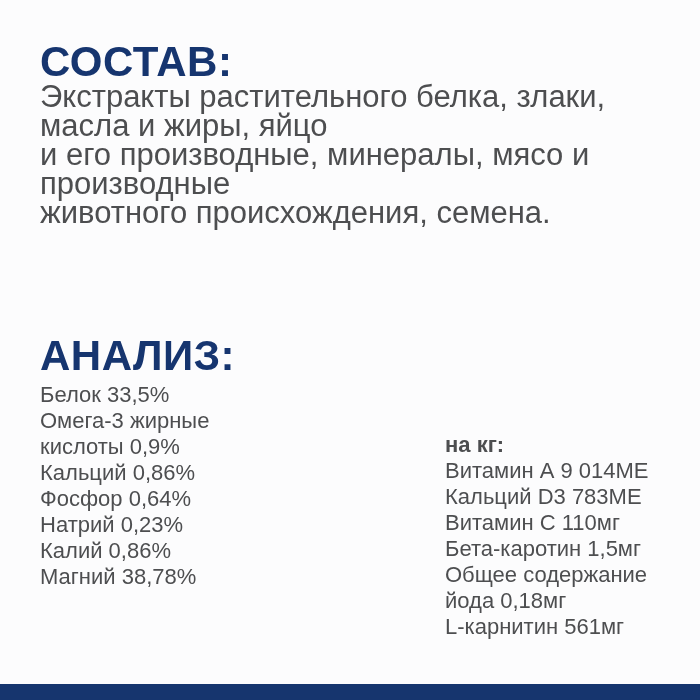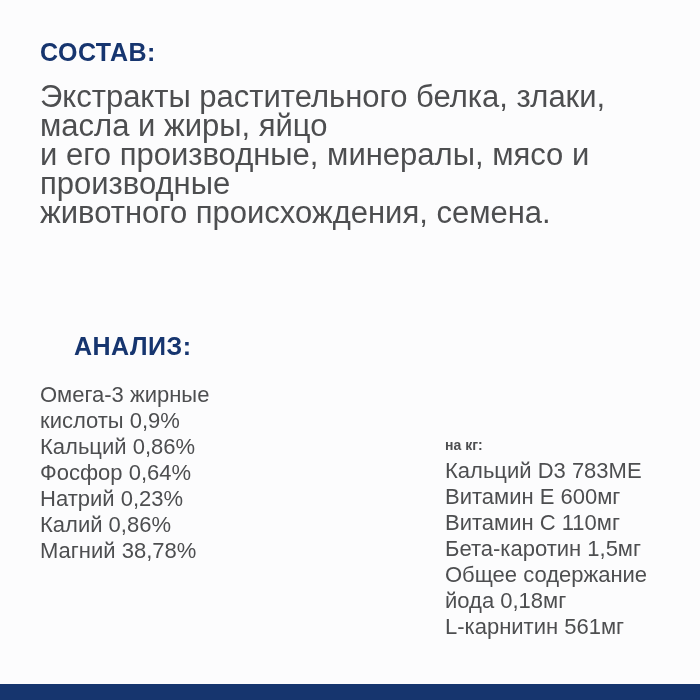--- a/index.html
+++ b/index.html
@@ -15,27 +15,27 @@
     font-family:"Liberation Sans","DejaVu Sans",sans-serif;
     color:var(--text);
     overflow:hidden;
     position:relative;
   }
   .page{position:absolute;inset:0;}
   .section-heading{
     position:absolute;
     left:40px;
     margin:0;
-    font-size:25px;
+    font-size:42px;
     font-weight:700;
     letter-spacing:0.5px;
     color:var(--heading);
   }
   #composition-heading{top:38px;}
-  #analysis-heading{top:332px;margin-left:34px;}
+  #analysis-heading{top:332px;}
   .body-text{
     position:absolute;
     left:40px;top:82px;
     width:640px;
     margin:0;
     font-size:31px;
     line-height:29px;
     white-space:pre-line;
     color:var(--text);
   }
@@ -50,21 +50,21 @@
     position:absolute;
     left:40px;top:382px;
     width:320px;
   }
   .perkg{
     position:absolute;
     left:445px;top:432px;
     width:245px;
   }
   .perkg-heading{
-    font-size:14px;
+    font-size:22px;
     line-height:26px;
     font-weight:700;
     color:var(--text);
   }
   .bottom-bar{
     position:absolute;
     left:0;top:684px;
     width:700px;height:16px;
     background:var(--accent);
   }
@@ -78,34 +78,35 @@
     <h1 id="composition-heading" class="section-heading">СОСТАВ:</h1>
     <p class="body-text">Экстракты растительного белка, злаки, масла и жиры, яйцо
 и его производные, минералы, мясо и производные
 животного происхождения, семена.</p>
   </section>
 
   <section>
     <h1 id="analysis-heading" class="section-heading">АНАЛИЗ:</h1>
 
     <ul class="plain nutrients">
+      <li>Белок 33,5%</li>
       <li>Омега-3 жирные
 кислоты 0,9%</li>
       <li>Кальций 0,86%</li>
       <li>Фосфор 0,64%</li>
       <li>Натрий 0,23%</li>
       <li>Калий 0,86%</li>
       <li>Магний 38,78%</li>
     </ul>
 
     <div class="perkg">
       <div class="perkg-heading">на кг:</div>
       <ul class="plain">
+        <li>Витамин А 9 014МЕ</li>
         <li>Кальций D3 783МЕ</li>
-        <li>Витамин Е 600мг</li>
         <li>Витамин С 110мг</li>
         <li>Бета-каротин 1,5мг</li>
         <li>Общее содержание
 йода 0,18мг</li>
         <li>L-карнитин 561мг</li>
       </ul>
     </div>
   </section>
 
   <footer class="bottom-bar"></footer>

